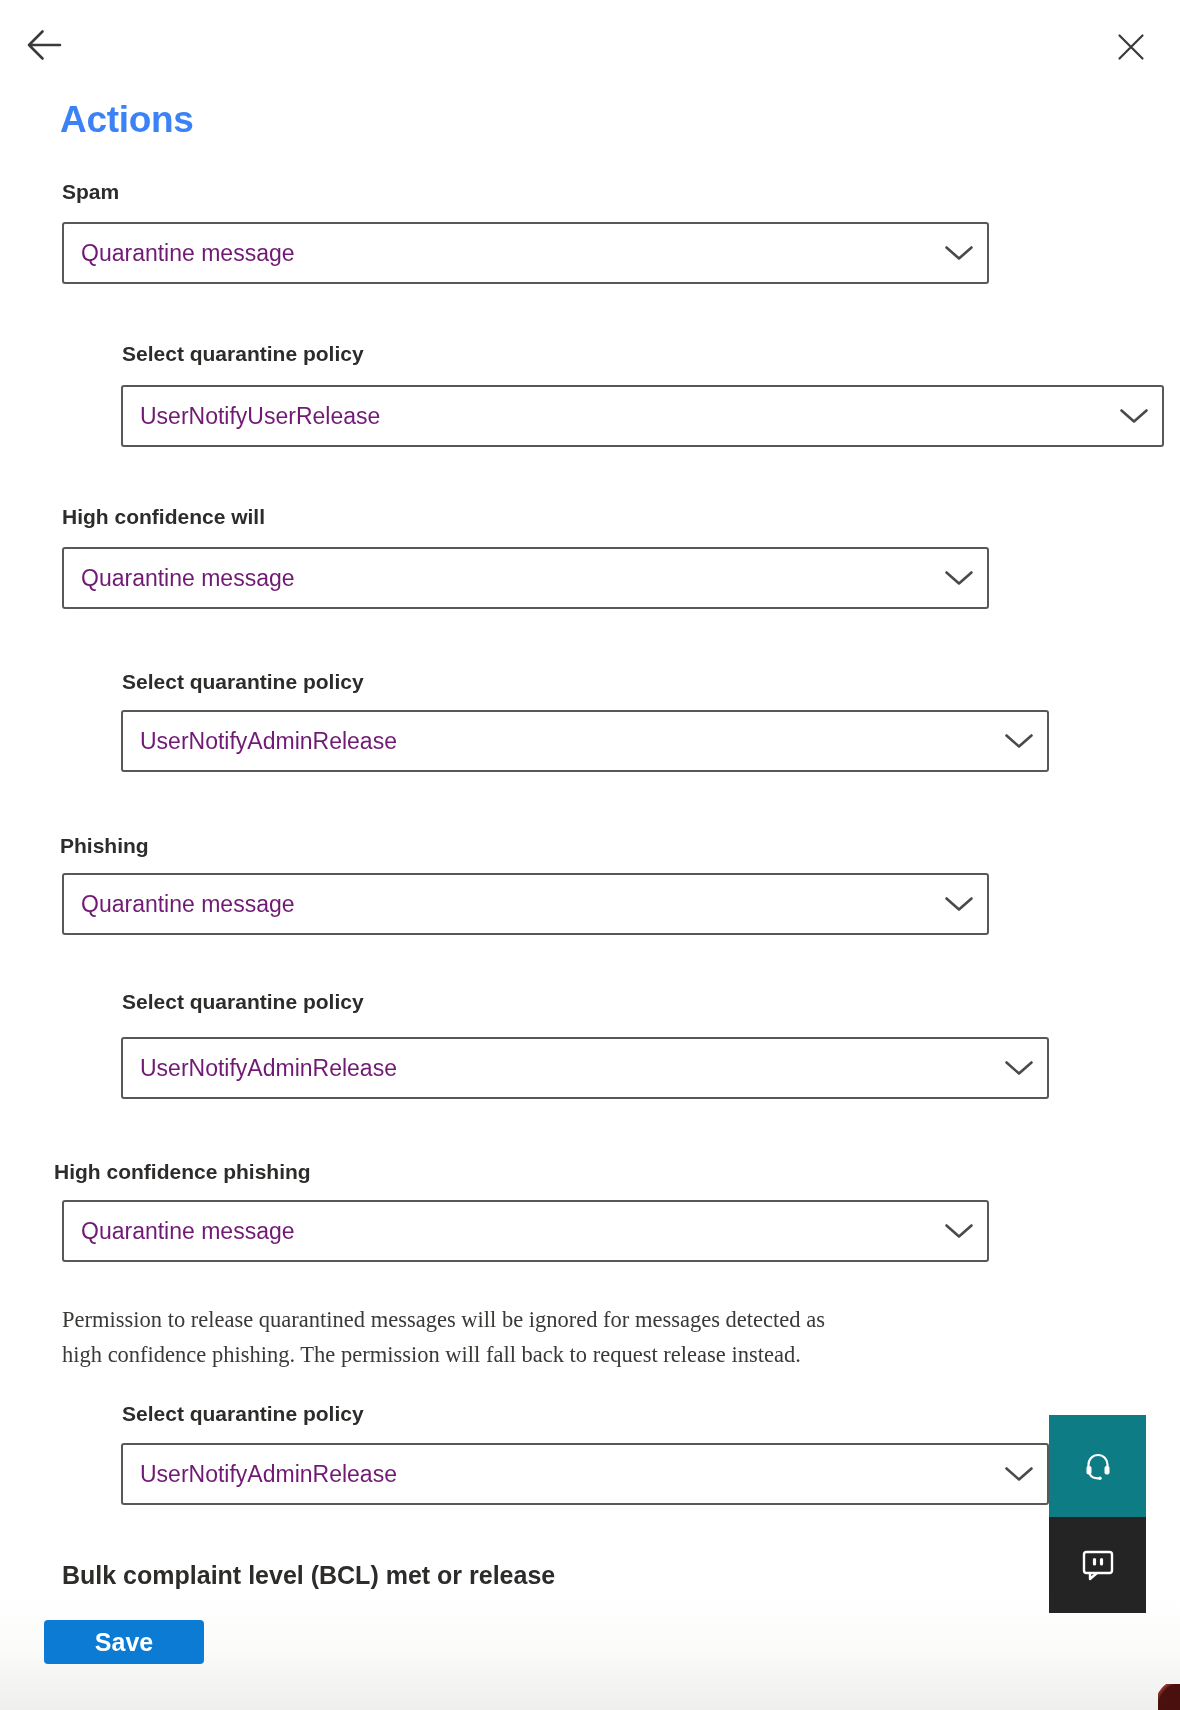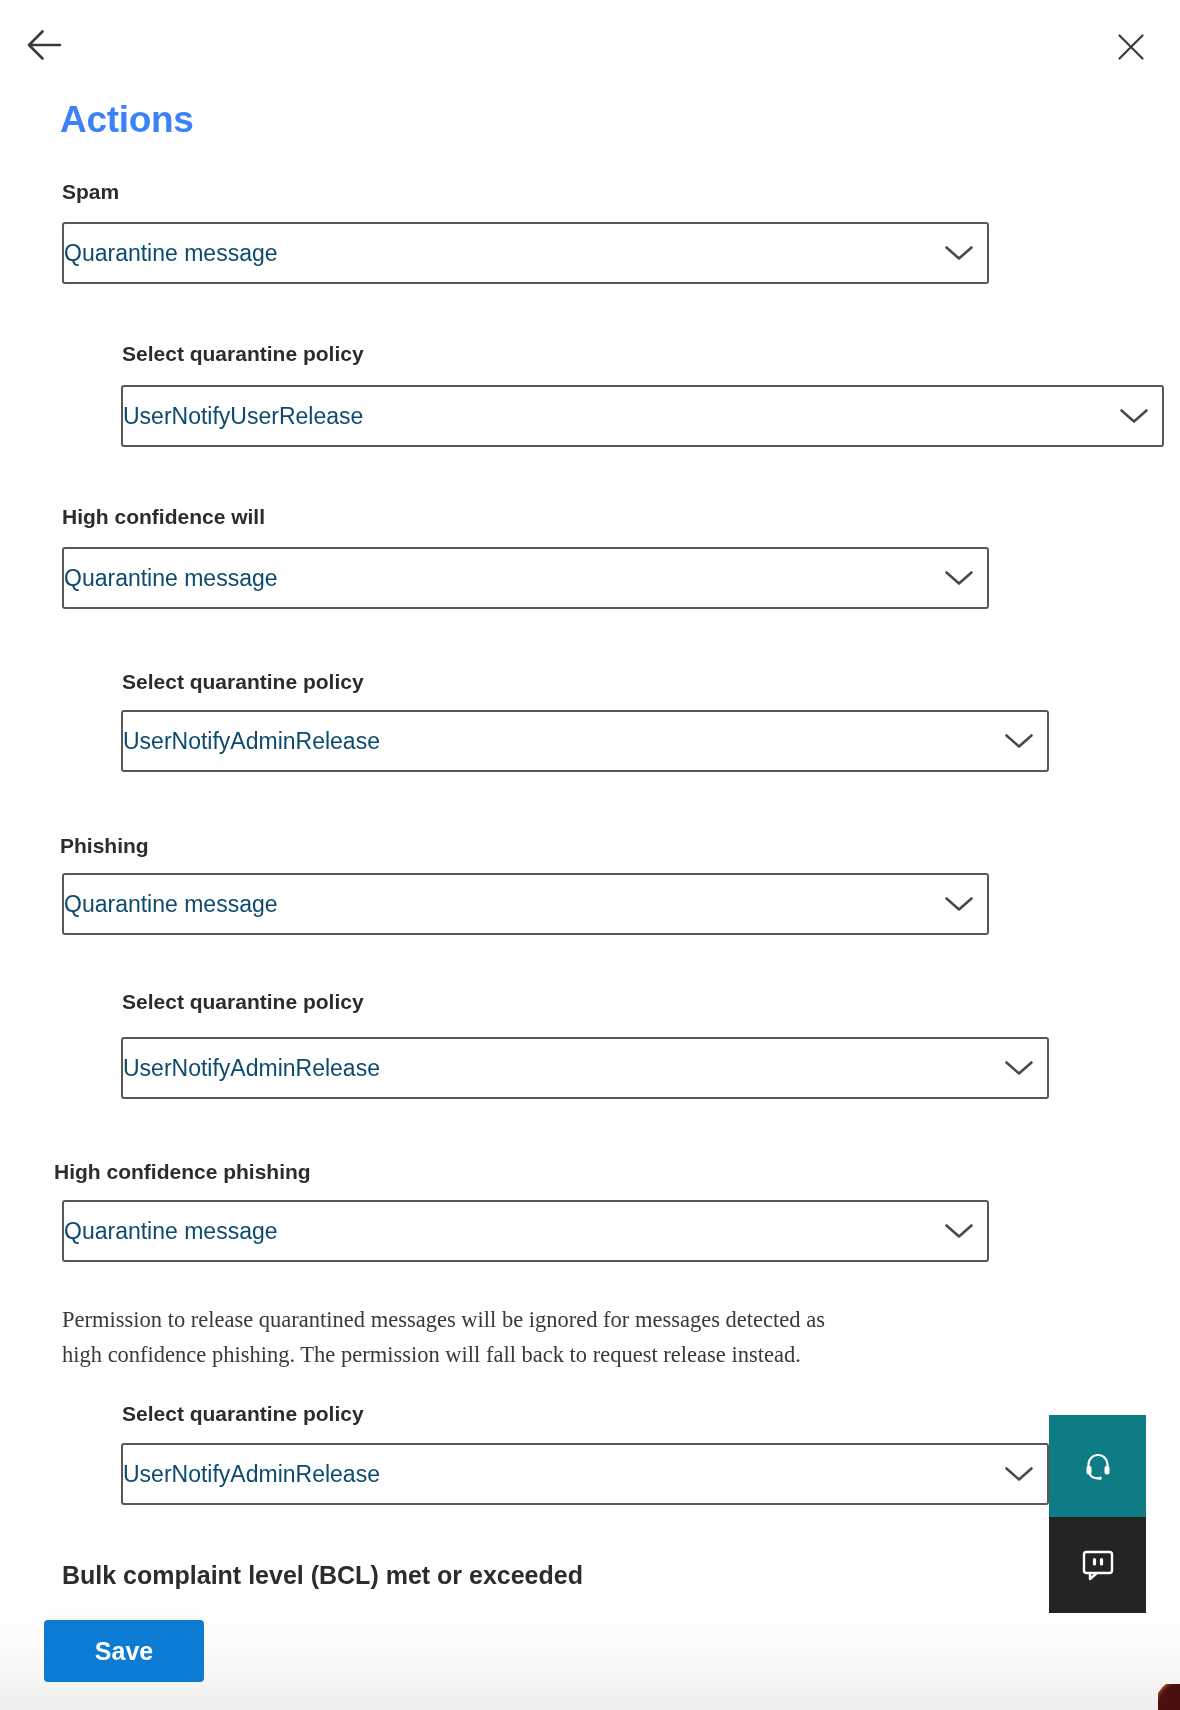--- a/index.html
+++ b/index.html
@@ -14,33 +14,33 @@
   .title {
     position:absolute; left:60px; top:99px;
     font-size:37px; font-weight:700; color:#3b82f6; letter-spacing:-0.3px;
   }
   .sec-label { position:absolute; font-size:21px; font-weight:600; color:#2d2c2b; white-space:nowrap; }
   .dd {
     position:absolute; height:62px; background:#fff;
     border:2px solid #5a5856; border-radius:3px;
     display:flex; align-items:center; cursor:pointer;
   }
-  .dd-val { font-size:23px; font-weight:400; color:#0c4a6e; white-space:nowrap; }
+  .dd-val { padding-left:17px; font-size:23px; font-weight:400; color:#701a75; white-space:nowrap; }
   .chev { position:absolute; right:13px; top:50%; transform:translateY(-50%); line-height:0; }
   .note {
     position:absolute; left:62px; top:1302px; width:1010px;
     font-size:22.5px; line-height:35px; color:#3a3938; white-space:pre-line;font-family:Liberation Serif, serif;
   }
   .bulk { position:absolute; left:62px; top:1561px; font-size:25px; font-weight:700; color:#2d2c2b; white-space:nowrap; }
   .footer {
     position:absolute; left:0; top:1596px; width:1180px; height:114px; z-index:5;
     background:linear-gradient(180deg,#ffffff 0%,#fbfbfa 45%,#efefee 100%);
   }
   .btn {
-    position:absolute; top:24px; height:62px; border-radius:4px;
+    position:absolute; top:24px; height:44px; border-radius:4px;
     font-family:inherit; font-size:25px; font-weight:600; cursor:pointer;
   }
   .btn-save { left:44px; width:160px; background:#0b7bd4; border:none; color:#ffffff; }
   .btn-cancel { left:228px; width:167px; background:linear-gradient(#ececec,#e2e2e2); border:2px solid #9a9a98; color:#2b2a29; }
   .side-btn {
     position:absolute; left:1049px; width:97px; border:none; cursor:pointer; z-index:6;
     display:flex; align-items:center; justify-content:center; line-height:0;
   }
   .side-help { top:1415px; height:102px; background:#0e7c85; }
   .side-feedback { top:1517px; height:96px; background:#242424; }
@@ -141,21 +141,21 @@
 <div class="sec-label" style="left:122px;top:1402px">Select quarantine policy</div>
 <div class="dd" style="left:121px;top:1443px;width:928px" role="combobox">
   <span class="dd-val">UserNotifyAdminRelease</span>
   <span class="chev">
     <svg width="30" height="17" viewBox="0 0 30 17">
         <path d="M2.5 3 L15 14 L27.5 3" stroke="#4c4a48" stroke-width="2.6" fill="none" stroke-linecap="round" stroke-linejoin="round"></path>
       </svg>
   </span>
 </div>
 
-<div class="bulk">Bulk complaint level (BCL) met or exceeded</div>
+<div class="bulk">Bulk complaint level (BCL) met or release</div>
 
 <button class="side-btn side-help">
   <span>
     <svg width="30" height="30" viewBox="0 0 30 30">
       <path d="M5.5 17 v-3.5 a9.5 9.5 0 0 1 19 0 V17" stroke="#ffffff" stroke-width="2.2" fill="none" stroke-linecap="round"></path>
       <rect x="3.5" y="15" width="5" height="8.5" rx="2" fill="#ffffff"></rect>
       <rect x="21.5" y="15" width="5" height="8.5" rx="2" fill="#ffffff"></rect>
       <path d="M7 23.5 q2.5 4.3 9 3.8" stroke="#ffffff" stroke-width="2.2" fill="none" stroke-linecap="round"></path>
       <circle cx="17" cy="27.2" r="1.7" fill="#ffffff"></circle>
     </svg>

